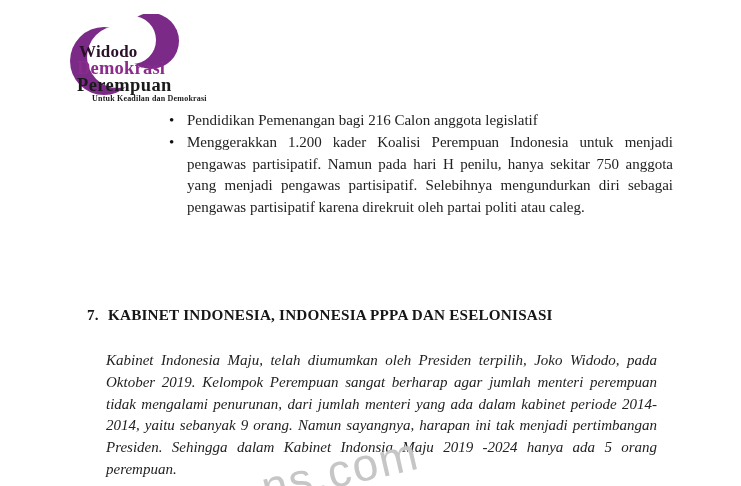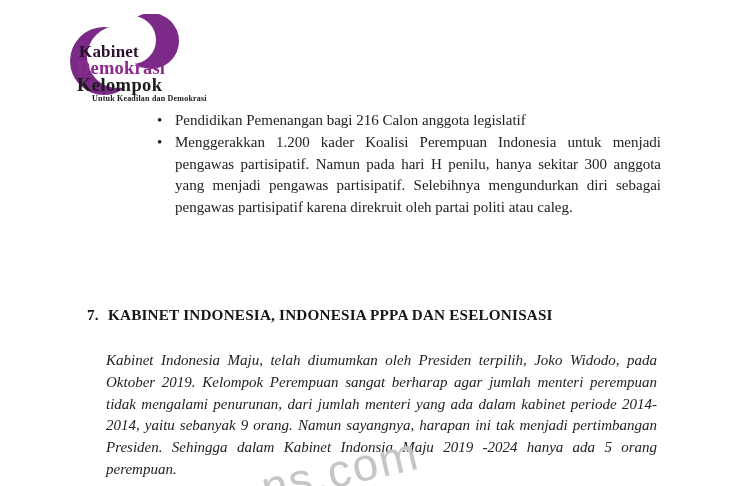--- a/index.html
+++ b/index.html
@@ -24,21 +24,21 @@
   .logo svg { position: absolute; left: 0; top: 0; }
   .logo-text { position: absolute; font-weight: bold; white-space: nowrap; line-height: 1; }
   .logo-line1 { left: 13px; top: 29px; font-size: 17px; color: #2b1029; letter-spacing: 0.2px; }
   .logo-line2 { left: 11px; top: 45px; font-size: 18.5px; color: #8d2b8d; letter-spacing: 0.2px; }
   .logo-line3 { left: 11px; top: 62px; font-size: 18.5px; color: #1b1b1b; letter-spacing: 0.4px; }
   .logo-tagline { left: 26px; top: 81px; font-size: 8px; color: #1b1b1b; letter-spacing: 0.2px; }
 
   
   ul.bullets {
     position: absolute;
-    left: 155px;
+    left: 167px;
     top: 110px;
     width: 506px;
     margin: 0;
     padding: 0;
     list-style: none;
     font-size: 15px;
     line-height: 21.8px;
     text-align: justify;
   }
   ul.bullets li {
@@ -110,29 +110,29 @@
           <circle cx="52" cy="43" r="31" fill="#000000"></circle>
         </mask>
         <mask id="cutR">
           <rect width="124" height="94" fill="#ffffff"></rect>
           <circle cx="66" cy="26" r="24" fill="#000000"></circle>
         </mask>
       </defs>
       <circle cx="38" cy="47" r="34" mask="url(#cutL)" fill="#7b2a87"></circle>
       <circle cx="85" cy="27" r="28" mask="url(#cutR)" fill="#7b2a87"></circle>
     </svg>
-    <div class="logo-text logo-line1">Kabinet</div>
+    <div class="logo-text logo-line1">Widodo</div>
     <div class="logo-text logo-line2">Demokrasi</div>
-    <div class="logo-text logo-line3">Kelompok</div>
+    <div class="logo-text logo-line3">Perempuan</div>
     <div class="logo-text logo-tagline">Untuk Keadilan dan Demokrasi</div>
   </div>
 
   <ul class="bullets">
     <li>Pendidikan Pemenangan bagi 216 Calon anggota legislatif</li>
-    <li>Menggerakkan 1.200 kader Koalisi Perempuan Indonesia untuk menjadi pengawas partisipatif. Namun pada hari H penilu, hanya sekitar 300 anggota yang menjadi pengawas partisipatif. Selebihnya mengundurkan diri sebagai pengawas partisipatif karena direkruit oleh partai politi atau caleg.</li>
+    <li>Menggerakkan 1.200 kader Koalisi Perempuan Indonesia untuk menjadi pengawas partisipatif. Namun pada hari H penilu, hanya sekitar 750 anggota yang menjadi pengawas partisipatif. Selebihnya mengundurkan diri sebagai pengawas partisipatif karena direkruit oleh partai politi atau caleg.</li>
   </ul>
 
   <div class="section-heading">
     <span class="section-number">7.</span>
     <span class="section-title">KABINET INDONESIA, INDONESIA PPPA DAN ESELONISASI</span>
   </div>
 
   <p class="body-paragraph">Kabinet Indonesia Maju, telah diumumkan oleh Presiden terpilih, Joko Widodo, pada Oktober 2019. Kelompok Perempuan sangat berharap agar jumlah menteri perempuan tidak mengalami penurunan, dari jumlah menteri yang ada dalam kabinet periode 2014-2014, yaitu sebanyak 9 orang. Namun sayangnya, harapan ini tak menjadi pertimbangan Presiden.  Sehingga dalam Kabinet Indonsia Maju 2019 -2024 hanya ada 5 orang perempuan.</p>
 
   <div class="watermark">ns.com</div>

